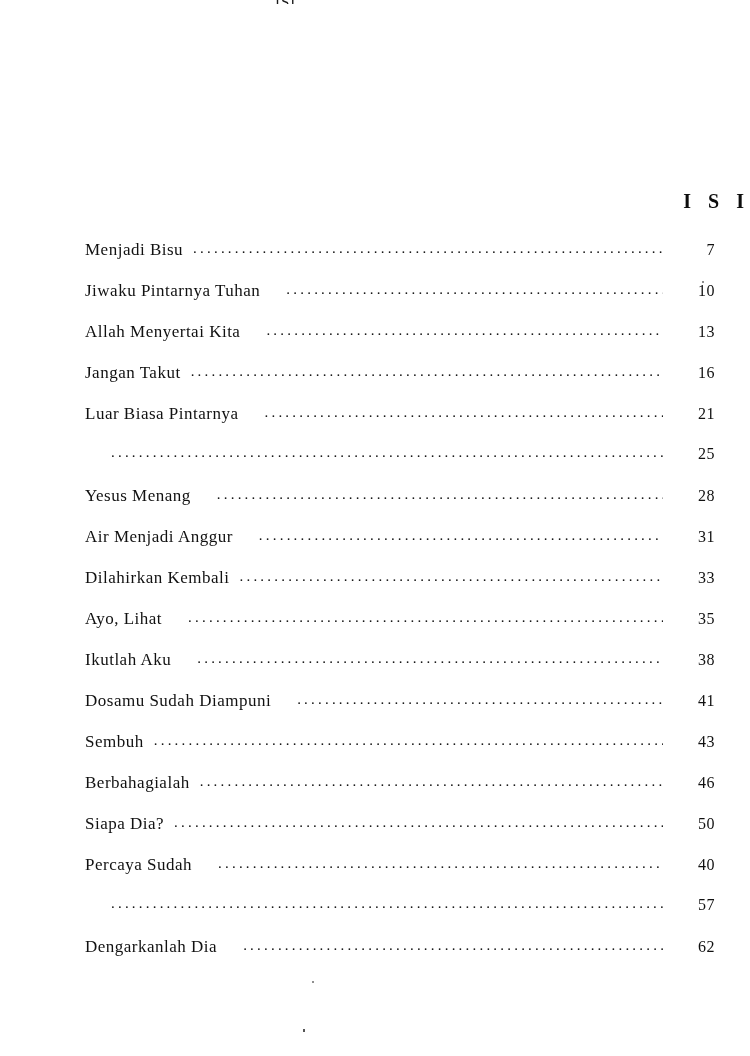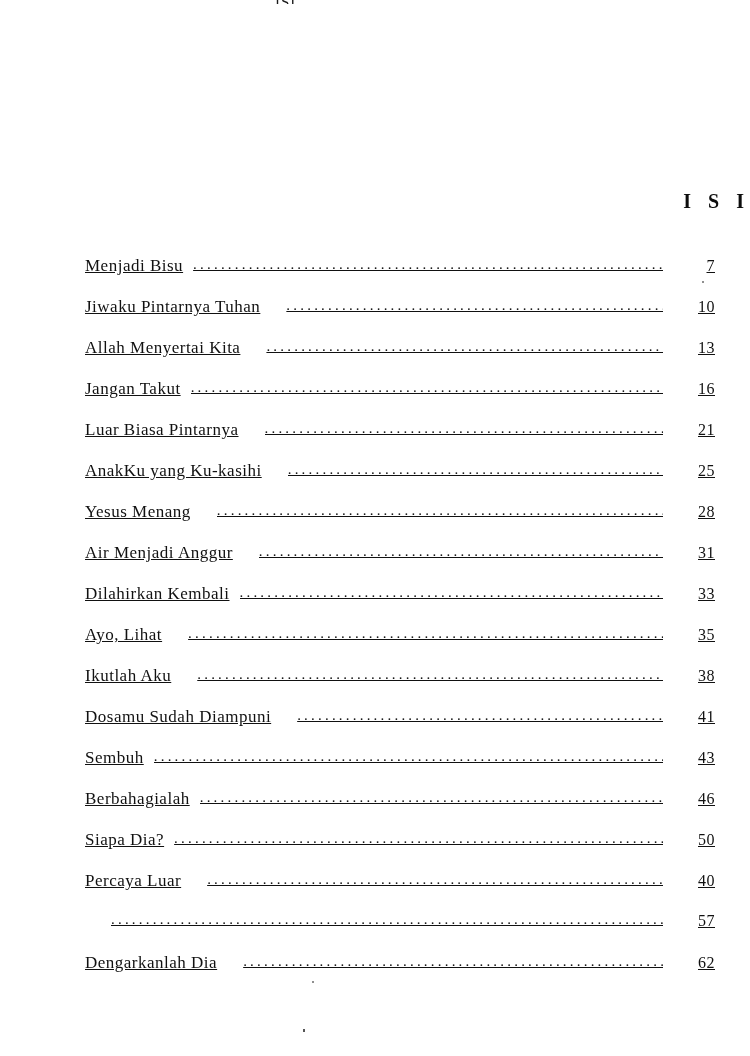--- a/index.html
+++ b/index.html
@@ -40,24 +40,23 @@
     width: 750px;
     text-align: right;
     font-size: 20px;
     font-weight: bold;
     letter-spacing: 6px;
     font-family: "Liberation Serif", serif;
     color: #0d0d0d;
   }
   .toc-list {
     position: absolute;
-    top: 256px;
+    top: 240px;
     left: 85px;
     width: 630px;
-    text-decoration: underline;
   }
   .toc-row {
     display: flex;
     align-items: baseline;
     height: 41px;
     font-size: 17px;
     color: #111111;
   }
   .toc-label {
     white-space: nowrap;
@@ -127,21 +126,20 @@
         <span class="toc-label">Jangan  Takut</span>
         <span class="toc-dots">........................................................................................................................</span>
         <span class="toc-page">16</span>
       </div>
       <div class="toc-row gap-wide">
         <span class="toc-label">Luar  Biasa  Pintarnya</span>
         <span class="toc-dots">........................................................................................................................</span>
         <span class="toc-page">21</span>
       </div>
       <div class="toc-row gap-wide">
-        <span class="toc-label">AnakKu yang Ku-kasihi</span>
         <span class="toc-dots">........................................................................................................................</span>
         <span class="toc-page">25</span>
       </div>
       <div class="toc-row gap-wide">
         <span class="toc-label">Yesus  Menang</span>
         <span class="toc-dots">........................................................................................................................</span>
         <span class="toc-page">28</span>
       </div>
       <div class="toc-row gap-wide">
         <span class="toc-label">Air  Menjadi  Anggur</span>
@@ -177,21 +175,21 @@
         <span class="toc-label">Berbahagialah</span>
         <span class="toc-dots">........................................................................................................................</span>
         <span class="toc-page">46</span>
       </div>
       <div class="toc-row">
         <span class="toc-label">Siapa  Dia?</span>
         <span class="toc-dots">........................................................................................................................</span>
         <span class="toc-page">50</span>
       </div>
       <div class="toc-row gap-wide">
-        <span class="toc-label">Percaya  Luar</span>
+        <span class="toc-label">Percaya  Sudah</span>
         <span class="toc-dots">........................................................................................................................</span>
         <span class="toc-page">40</span>
       </div>
       <div class="toc-row gap-wide">
         <span class="toc-dots">........................................................................................................................</span>
         <span class="toc-page">57</span>
       </div>
       <div class="toc-row gap-wide">
         <span class="toc-label">Dengarkanlah  Dia</span>
         <span class="toc-dots">........................................................................................................................</span>

